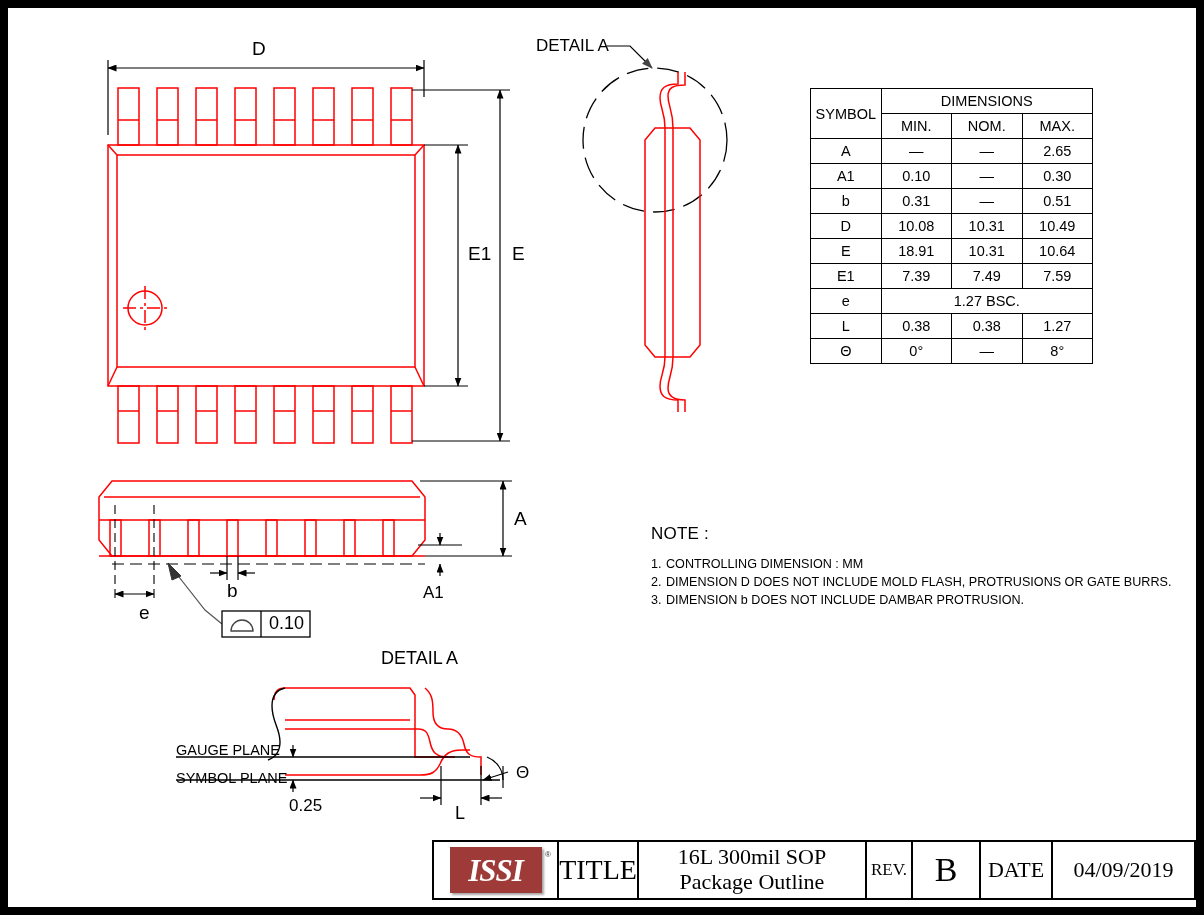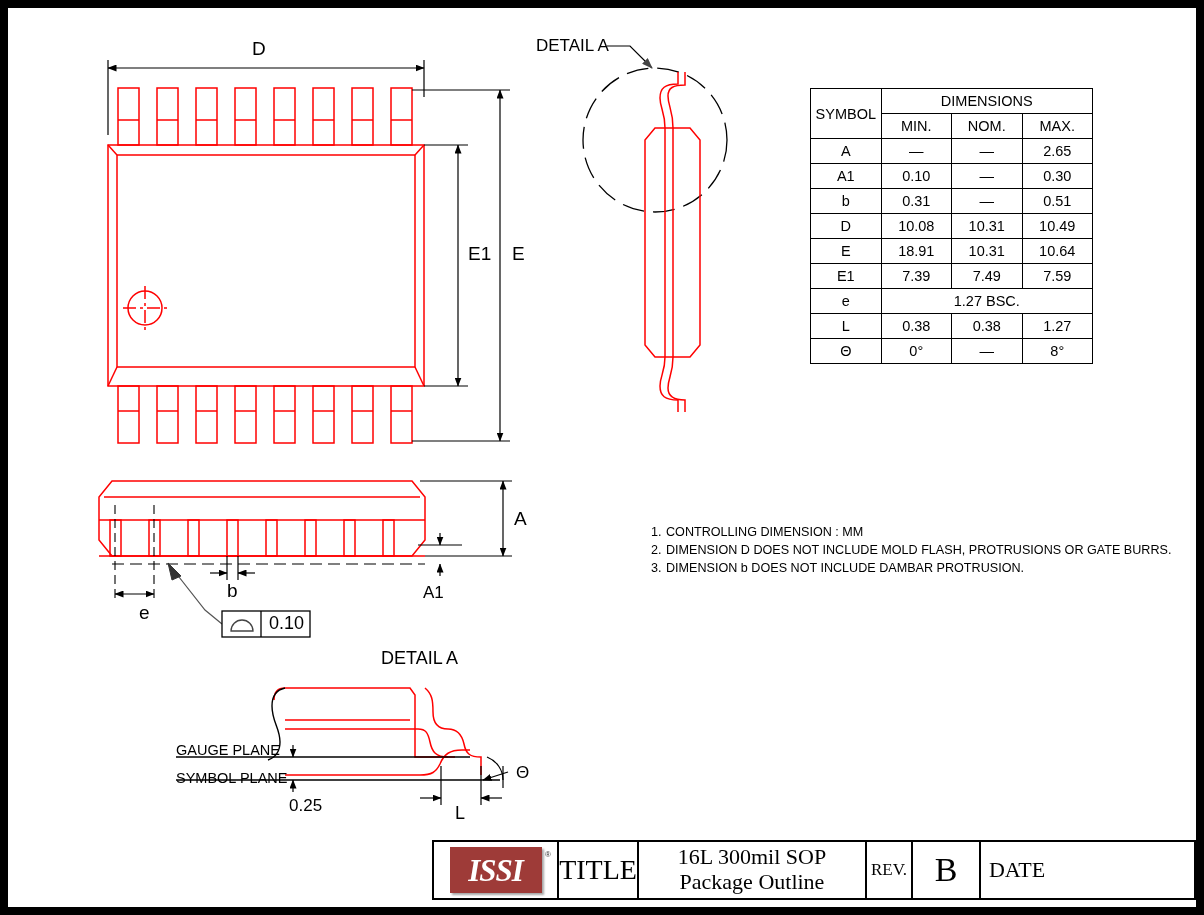--- a/index.html
+++ b/index.html
@@ -320,20 +320,21 @@
       <tr>
         <td class="sym">Θ</td>
         <td class="v">0°</td>
         <td class="v">—</td>
         <td class="v">8°</td>
       </tr>
     </tbody>
 </table>
 
 <div id="notes">
+  <div class="nhead">NOTE :</div>
   <div id="notes-list">
       <div class="nrow">
         <span class="nnum">1.</span>
         <span class="ntxt">CONTROLLING DIMENSION : MM</span>
       </div>
       <div class="nrow">
         <span class="nnum">2.</span>
         <span class="ntxt">DIMENSION D DOES NOT INCLUDE MOLD FLASH, PROTRUSIONS OR GATE BURRS.</span>
       </div>
       <div class="nrow">
@@ -351,13 +352,14 @@
     <span id="regmark">®</span>
   </div>
   <div class="cell c-titlelab">TITLE</div>
   <div class="cell c-titleval">
     <span>16L 300mil SOP</span>
     <span>Package  Outline</span>
   </div>
   <div class="cell c-revlab">REV.</div>
   <div class="cell c-revval">B</div>
   <div class="cell c-datelab">DATE</div>
+  <div class="cell c-dateval">04/09/2019</div>
 </div>
 
 </body></html>

